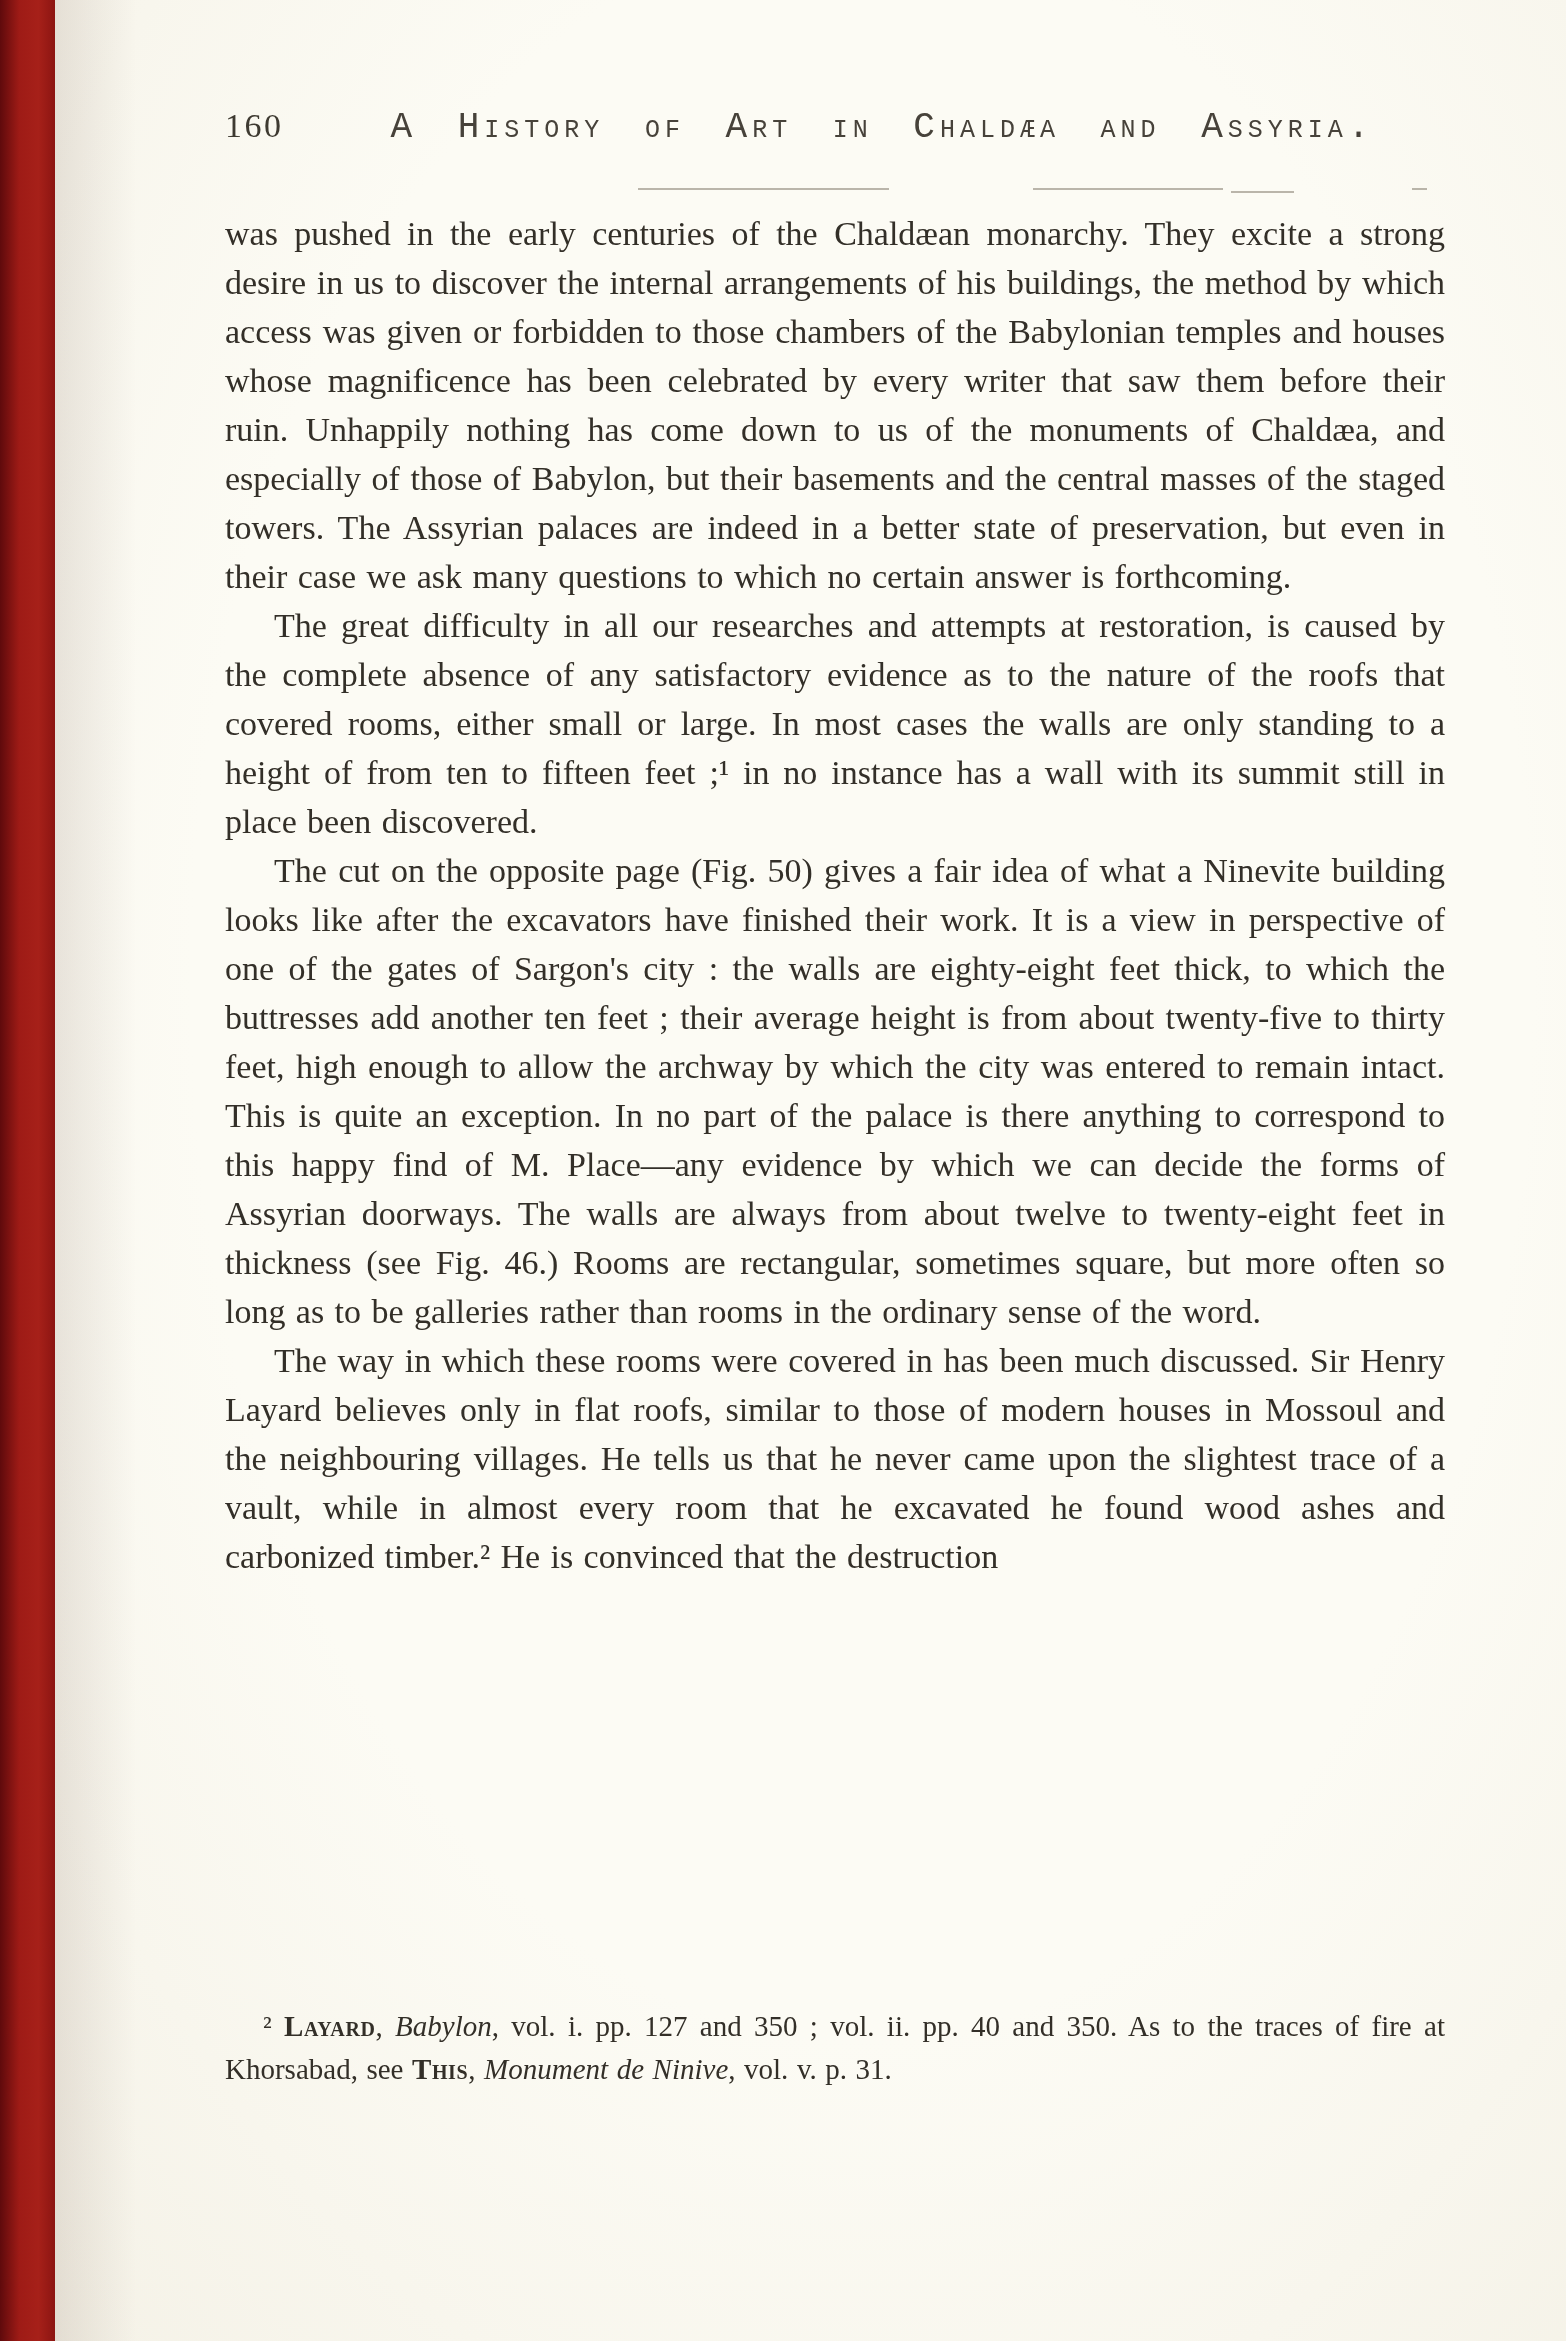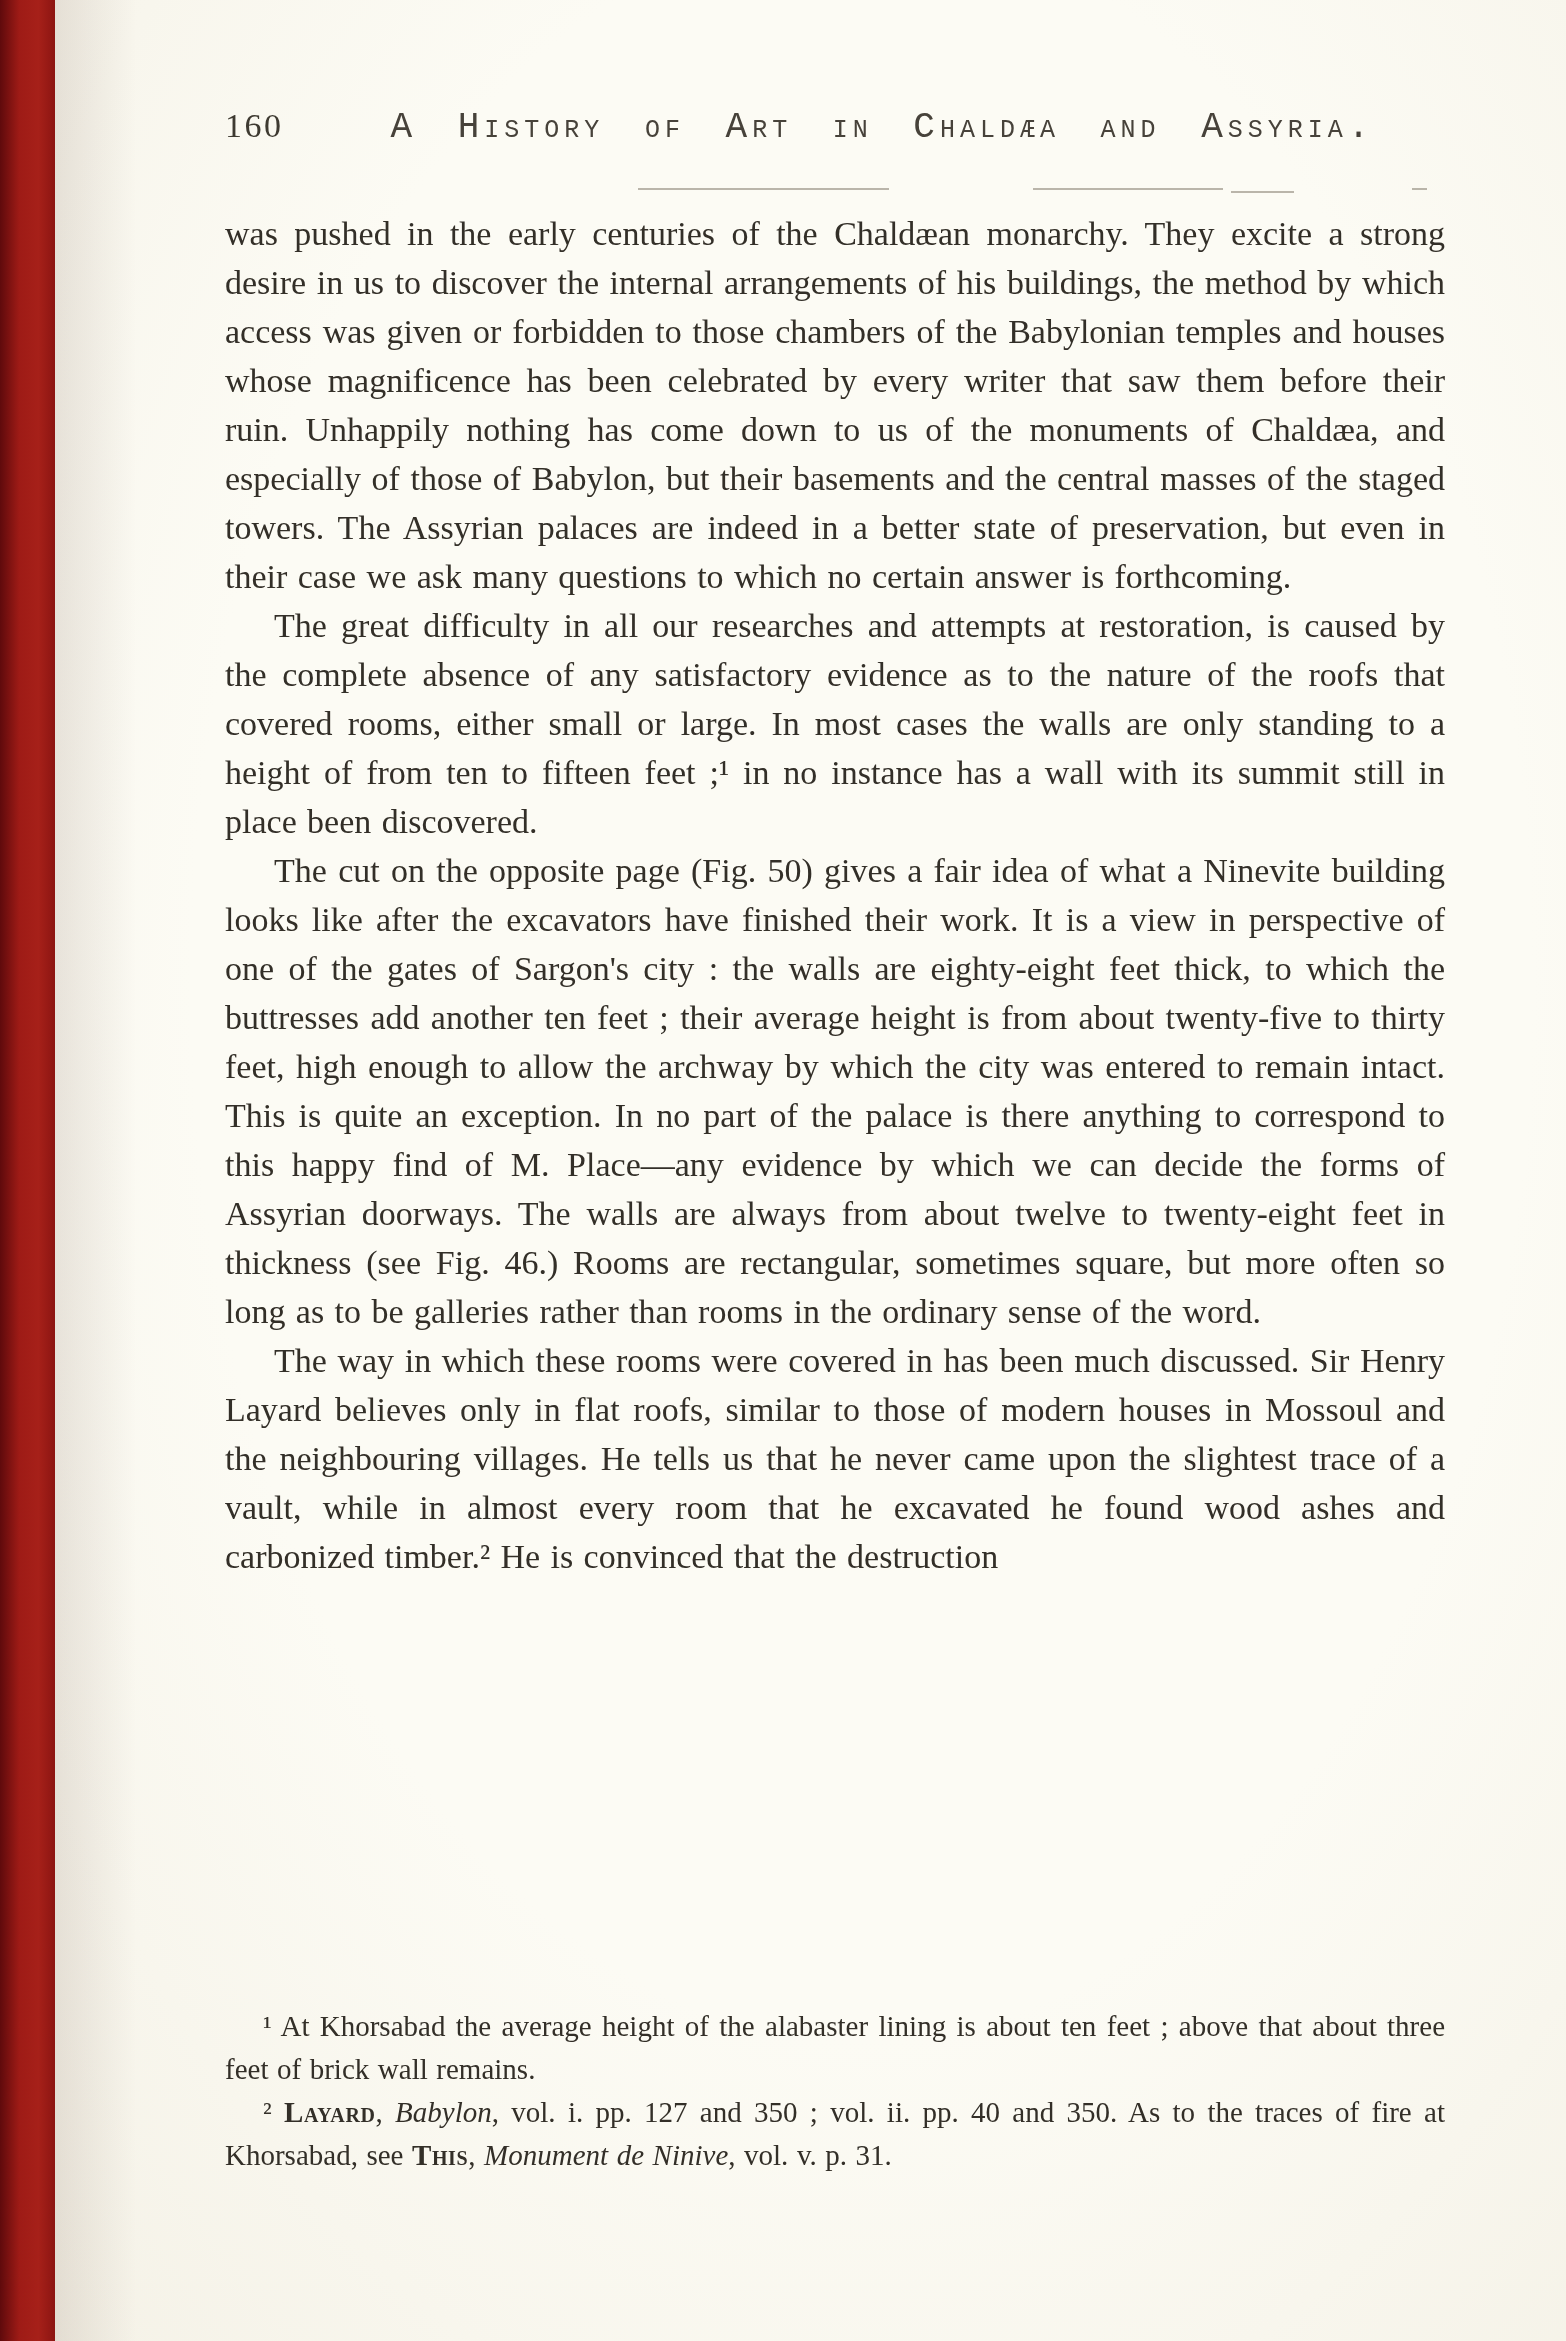--- a/index.html
+++ b/index.html
@@ -113,18 +113,17 @@
   </div>
 
   <main class="text-block">
     <p class="para first">was pushed in the early centuries of the Chaldæan monarchy. They excite a strong desire in us to discover the internal arrangements of his buildings, the method by which access was given or forbidden to those chambers of the Babylonian temples and houses whose magnificence has been celebrated by every writer that saw them before their ruin. Unhappily nothing has come down to us of the monuments of Chaldæa, and especially of those of Babylon, but their basements and the central masses of the staged towers. The Assyrian palaces are indeed in a better state of preservation, but even in their case we ask many questions to which no certain answer is forthcoming.</p>
     <p class="para">The great difficulty in all our researches and attempts at restoration, is caused by the complete absence of any satisfactory evidence as to the nature of the roofs that covered rooms, either small or large. In most cases the walls are only standing to a height of from ten to fifteen feet ;¹ in no instance has a wall with its summit still in place been discovered.</p>
     <p class="para">The cut on the opposite page (Fig. 50) gives a fair idea of what a Ninevite building looks like after the excavators have finished their work. It is a view in perspective of one of the gates of Sargon's city : the walls are eighty-eight feet thick, to which the buttresses add another ten feet ; their average height is from about twenty-five to thirty feet, high enough to allow the archway by which the city was entered to remain intact. This is quite an exception. In no part of the palace is there anything to correspond to this happy find of M. Place—any evidence by which we can decide the forms of Assyrian doorways. The walls are always from about twelve to twenty-eight feet in thickness (see Fig. 46.) Rooms are rectangular, sometimes square, but more often so long as to be galleries rather than rooms in the ordinary sense of the word.</p>
     <p class="para">The way in which these rooms were covered in has been much discussed. Sir Henry Layard believes only in flat roofs, similar to those of modern houses in Mossoul and the neighbouring villages. He tells us that he never came upon the slightest trace of a vault, while in almost every room that he excavated he found wood ashes and carbonized timber.² He is convinced that the destruction</p>
   </main>
 
   <footer class="footnote-block">
-    <p class="footnote">¹ At Khorsabad the average height of the alabaster lining is about ten feet ; above that about three feet of brick wall remains.</p>
     <p class="footnote"><span>² </span><span class="sc">Layard</span><span>, </span><span class="it">Babylon</span><span>, vol. i. pp. 127 and 350 ; vol. ii. pp. 40 and 350. As to the traces of fire at Khorsabad, see </span><span class="sc">This</span><span>, </span><span class="it">Monument de Ninive</span><span>, vol. v. p. 31.</span></p>
   </footer>
 
 </div>
 
 
 </body></html>

